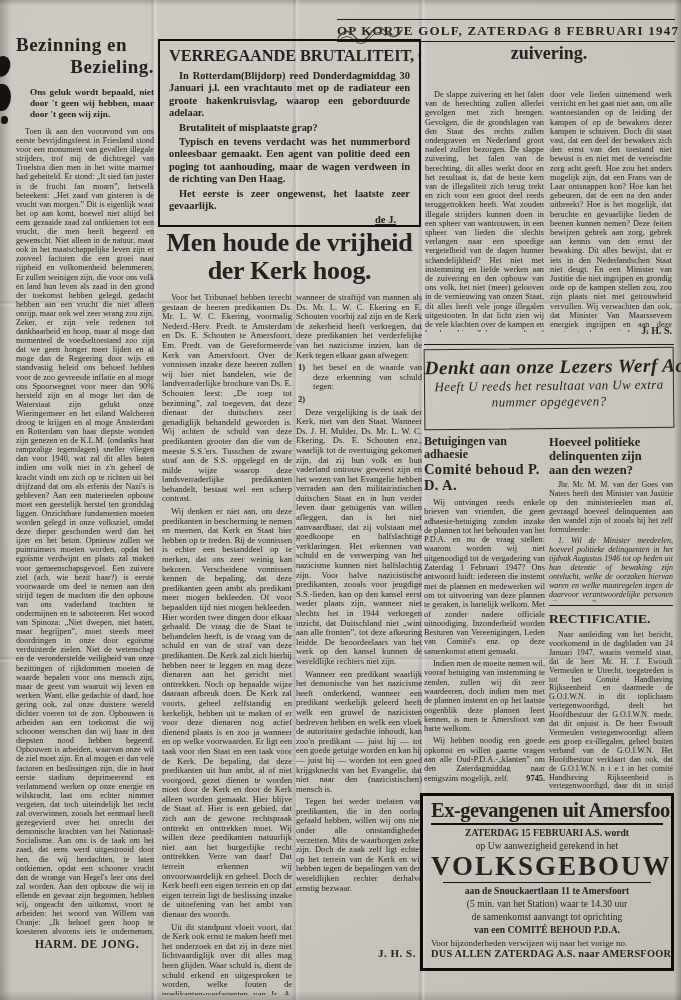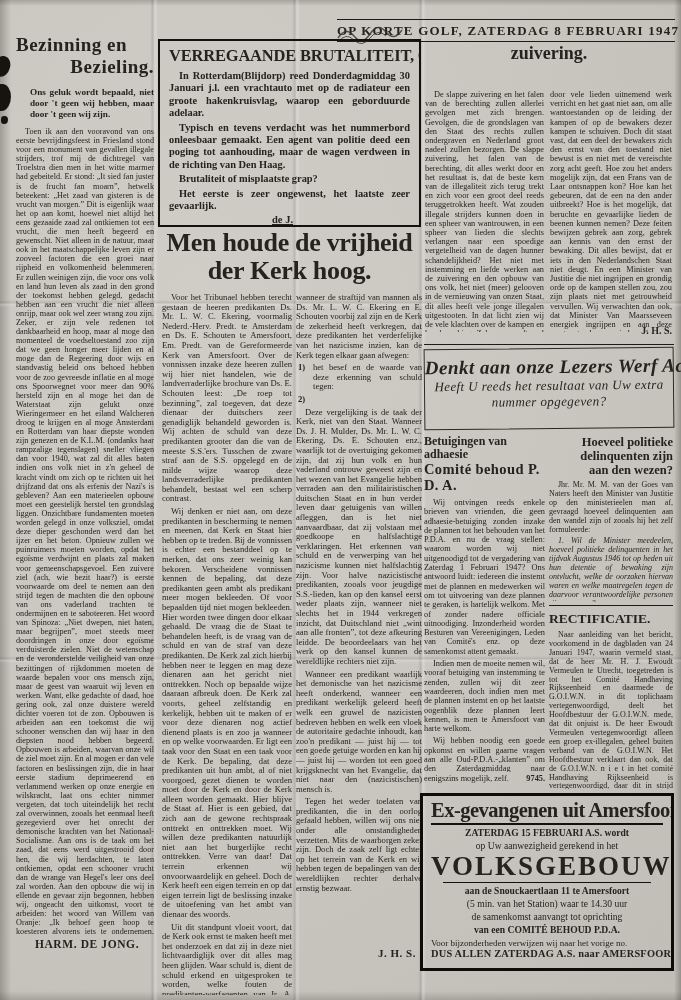--- a/index.html
+++ b/index.html
@@ -38,21 +38,21 @@
   .motto { font-weight: bold; font-size: 9.2px; line-height: 11px; margin: 0 0 7px 14px; text-align: justify; }
   .bez-body { font-size: 8.2px; line-height: 9.1px; text-align: justify; text-indent: 9px; margin: 0; }
   .sig { position: absolute; font-weight: bold; }
   .sig-bez { left: 24px; top: 938px; width: 126px; text-align: center; font-size: 11.5px; letter-spacing: .6px; }
 
   
   .box-brutal { position: absolute; left: 158px; top: 39px; width: 263px; height: 188px;
     border: 2.5px solid #14110c; padding: 5px 9px 4px 9px; overflow: hidden; }
   .brut-title { font-weight: bold; font-size: 16.5px; letter-spacing: -0.2px; margin-bottom: 4px; white-space: nowrap; }
   .box-brutal p { margin: 0 0 2px 0; font-weight: bold; font-size: 10.4px; line-height: 12.4px; text-align: justify; text-indent: 10px; }
-  .brut-sig { text-align: center; font-weight: bold; font-size: 10.5px; padding-right: 14px; text-decoration: underline; }
+  .brut-sig { text-align: right; font-weight: bold; font-size: 10.5px; padding-right: 14px; text-decoration: underline; }
 
   
   .kerk-title { position: absolute; left: 158px; top: 229px; width: 263px; text-align: center;
     font-size: 26px; line-height: 28px; font-weight: bold; letter-spacing: -0.3px; }
   .newscol p { margin: 0 0 3px 0; text-align: justify; text-indent: 9px; }
   .kcol { position: absolute; top: 293px; font-size: 8.6px; line-height: 9.6px; overflow: hidden; }
   .kcol1 { left: 162px; width: 130px; height: 702px; }
   .kcol2 { left: 296px; width: 126px; height: 650px; }
   .li-row { display: flex; margin: 3px 0 3px 2px; }
   .li-num { width: 15px; flex: 0 0 15px; font-weight: bold; }
@@ -79,21 +79,21 @@
   .adh-col { position: absolute; left: 424px; top: 435px; width: 121px; height: 337px; overflow: hidden; }
   .adh-t1 { font-weight: bold; font-size: 12px; line-height: 13px; }
   .adh-t2 { font-weight: bold; font-size: 14.5px; line-height: 16px; margin-bottom: 5px; letter-spacing: .4px; }
   .adh-col p { font-size: 8.3px; line-height: 9.3px; }
   .adh-footer { position: absolute; left: 424px; top: 774px; width: 121px; display: flex;
     justify-content: space-between; font-size: 8.3px; }
   .adh-num { font-weight: bold; }
 
   
   .del-col { position: absolute; left: 549px; top: 435px; width: 124px; height: 167px; overflow: hidden; }
-  .del-title { font-weight: bold; font-size: 12.5px; line-height: 14px; text-align: right; margin-bottom: 4px; }
+  .del-title { font-weight: bold; font-size: 12.5px; line-height: 14px; text-align: left; margin-bottom: 4px; }
   .del-col p { font-size: 8px; line-height: 8.9px; }
   .q-italic { font-style: italic; }
   .rule-rect { position: absolute; left: 549px; top: 605px; width: 124px; }
 
   
   .rect-col { position: absolute; left: 549px; top: 611px; width: 124px; height: 178px; overflow: hidden; }
   .rect-title { font-weight: bold; font-size: 13.5px; margin-bottom: 4px; }
   .rect-col p { font-size: 8px; line-height: 8.9px; }
 
   
@@ -136,22 +136,22 @@
     <div class="bez-t1">Bezinning en</div>
     <div class="bez-t2">Bezieling.</div>
     <p class="motto">Ons geluk wordt bepaald, niet door 't geen wij hebben, maar door 't geen wij zijn.</p>
     <p class="bez-body">Toen ik aan den vooravond van ons eerste bevrijdingsfeest in Friesland stond voor een monument van gevallen illegale strijders, trof mij de dichtregel van Troelstra dien men in het witte marmer had gebeiteld. Er stond: „It sied fan juster is de frucht fan moarn”, hetwelk beteekent: „Het zaad van gisteren is de vrucht van morgen.” Dit is eigenlijk waar het op aan komt, hoewel niet altijd het eens gezaaide zaad zal ontkiemen tot een vrucht, die men heeft begeerd en gewenscht. Niet alleen in de natuur, maar ook in het maatschappelijke leven zijn er zooveel factoren die een groei naar rijpheid en volkomenheid belemmeren. Er zullen weinigen zijn, die voor ons volk en land hun leven als zaad in den grond der toekomst hebben gelegd, gedacht hebben aan een vrucht die niet alleen onrijp, maar ook wel zeer wrang zou zijn. Zeker, er zijn vele redenen tot dankbaarheid en hoop, maar al moge dan momenteel de voedseltoestand zoo zijn dat we geen honger meer lijden en al moge dan de Regeering door wijs en standvastig beleid ons behoed hebben voor de zoo gevreesde inflatie en al moge ons Spoorwegnet voor meer dan 90% hersteld zijn en al moge het dan de Waterstaat zijn gelukt onze Wieringermeer en het eiland Walcheren droog te krijgen en al moge Amsterdam en Rotterdam van haar diepste wonden zijn genezen en de K.L.M. (ondanks haar rampzalige tegenslagen) sneller vliegen dan voor 1940, wat zal dit alles baten indien ons volk niet in z'n geheel de kracht vindt om zich op te richten uit het drijfzand dat ons als erfenis der Nazi's is gebleven? Aan een materieelen opbouw moet een geestelijk herstel ten grondslag liggen. Onzichtbare fundamenten moeten worden gelegd in onze volksziel, omdat deze dieper geschonden werd dan het ijzer en het beton. Opnieuw zullen we puinruimers moeten worden, opdat het egoïsme verdwijnt en plaats zal maken voor gemeenschapsgevoel. Een zuivere ziel (ach, wie bezit haar?) is eerste voorwaarde om deel te nemen aan den strijd tegen de machten die den opbouw van ons vaderland trachten te ondermijnen en te saboteeren. Het woord van Spinoza: „Niet dwepen, niet haten, maar begrijpen”, moet steeds meer doordringen in onze door egoïsme verduisterde zielen. Niet de wetenschap en de veronderstelde veiligheid van onze bezittingen of rijkdommen moeten de waarde bepalen voor ons mensch zijn, maar de geest van waaruit wij leven en werken. Want, elke gedachte of daad, hoe gering ook, zal onze duistere wereld dichter voeren tot de zon. Opbouwen is arbeiden aan een toekomst die wij schooner wenschen dan wij haar in den diepsten nood hebben begeerd. Opbouwen is arbeiden, waarvan onze wil de ziel moet zijn. En al mogen er dan vele factoren en beslissingen zijn, die in haar eerste stadium deprimeerend en verlammend werken op onze energie en wilskracht, laat ons echter nimmer vergeten, dat toch uiteindelijk het recht zal overwinnen, zooals het eenmaal heeft gezegevierd over het onrecht der demonische krachten van het Nationaal-Socialisme. Aan ons is de taak om het zaad, dat eens werd uitgestrooid door hen, die wij herdachten, te laten ontkiemen, opdat een schooner vrucht dan de wrange van Hegel's leer ons deel zal worden. Aan den opbouw die wij in ellende en gevaar zijn begonnen, hebben wij, ongeacht den uitkomst, voort te arbeiden: het woord van Willem van Oranje: „Ik behoef geen hoop te koesteren alvorens iets te ondernemen, noch succes te hebben om vol te houden”, moge ons tot prikkel zijn om met volharding te werken aan den opbouw van ons land.</p>
   </div>
   <div class="sig sig-bez">HARM. DE JONG.</div>
 
   <div class="box-brutal">
     <div class="brut-title">VERREGAANDE BRUTALITEIT, OF...?</div>
     <p>In Rotterdam(Blijdorp) reed Donderdagmiddag 30 Januari j.l. een vrachtauto met op de radiateur een groote hakenkruisvlag, waarop een geborduurde adelaar.</p>
+    <p>Brutaliteit of misplaatste grap?</p>
     <p>Typisch en tevens verdacht was het nummerbord onleesbaar gemaakt. Een agent van politie deed een poging tot aanhouding, maar de wagen verdween in de richting van Den Haag.</p>
-    <p>Brutaliteit of misplaatste grap?</p>
     <p>Het eerste is zeer ongewenst, het laatste zeer gevaarlijk.</p>
     <div class="brut-sig">de J.</div>
   </div>
 
   <div class="kerk-title">
     <div>Men houde de vrijheid</div>
     <div>der Kerk hoog.</div>
   </div>
   <div class="kcol kcol1 newscol">
     <p>Voor het Tribunael hebben terecht gestaan de heeren predikanten Ds. Mr. L. W. C. Ekering, voormalig Nederd.-Herv. Predt. te Amsterdam en Ds. E. Schouten te Amersfoort, Em. Predt. van de Gereformeerde Kerk van Amersfoort. Over de vonnissen inzake deze heeren zullen wij hier niet handelen, wie de landverraderlijke brochure van Ds. E. Schouten leest: „De roep tot bezinning”, zal toegeven, dat deze dienaar der duitschers zeer genadiglijk behandeld geworden is. Wij achten de schuld van deze predikanten grooter dan die van de meeste S.S.'ers. Tusschen de zware straf aan de S.S. opgelegd en de milde wijze waarop deze landsverraderlijke predikanten behandelt, bestaat wel een scherp contrast.</p>

